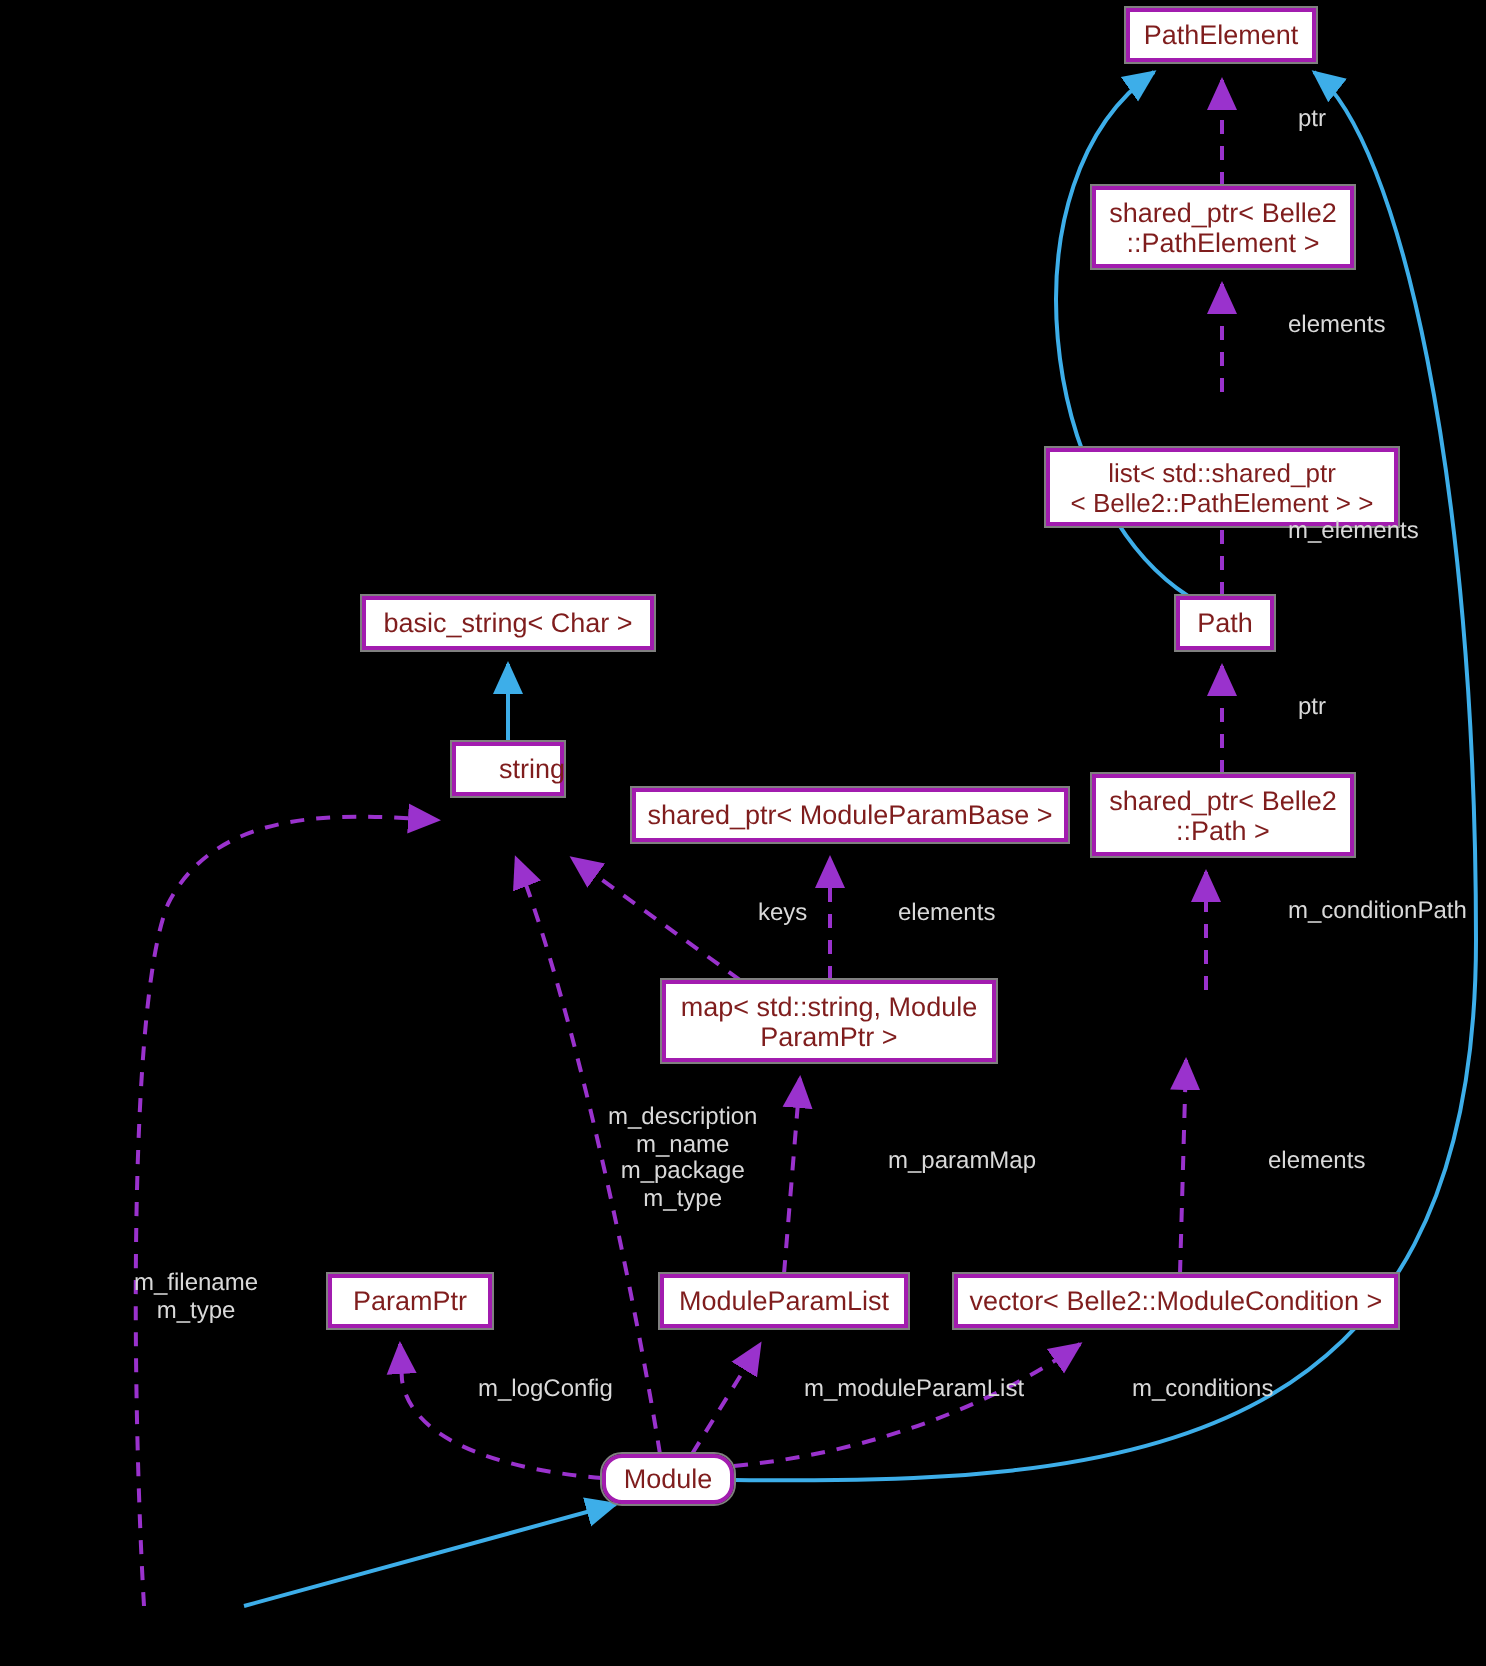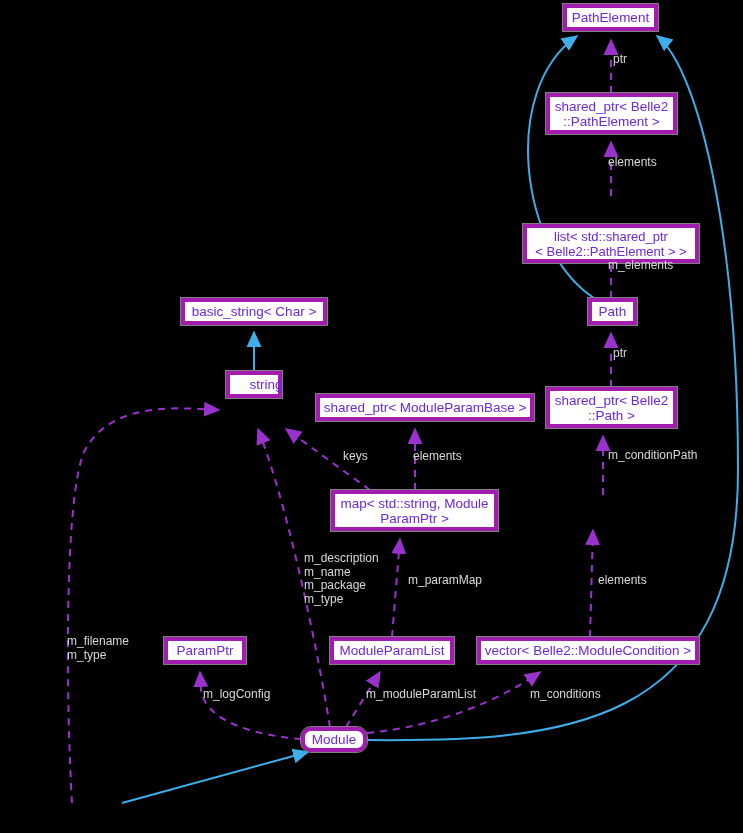--- a/index.html
+++ b/index.html
@@ -19,44 +19,44 @@
     position: absolute;
     left: 0;
     top: 0;
     width: 743px;
     height: 833px;
   }
   .node {
     position: absolute;
     box-sizing: border-box;
     background: #ffffff;
-    border: 4px solid #a21caf;
+    border: 2px solid #a21caf;
     outline: 1px solid #808080;
-    color: #6d28d9;
+    color: #7f1d1d;
     font-size: 13.5px;
     line-height: 15px;
     display: flex;
     align-items: center;
     justify-content: center;
     text-align: center;
     white-space: pre;
     letter-spacing: 0px;
   }
   .node.highlight {
     background: #bfbfbf;
   }
   .edge-label {
     position: absolute;
     color: #d9d9d9;
     font-size: 12px;
     line-height: 13.5px;
     white-space: pre;
-    text-align: left;
+    text-align: center;
   }
-  .edge-label.left { text-align: left; }
+  .edge-label.left { text-align: left; margin-left: 36px; }
 </style>
 </head>
 <body>
 
 <div id="diagram">
 
   <svg id="edges" viewBox="0 0 743 833" width="743" height="833" xmlns="http://www.w3.org/2000/svg">
     <defs>
       <marker id="arrow-blue" viewBox="0 0 12 12" refX="10" refY="6" markerWidth="9" markerHeight="9" orient="auto-start-reverse">
         <path d="M0,1 L11,6 L0,11 z" fill="#3daee9"></path>

